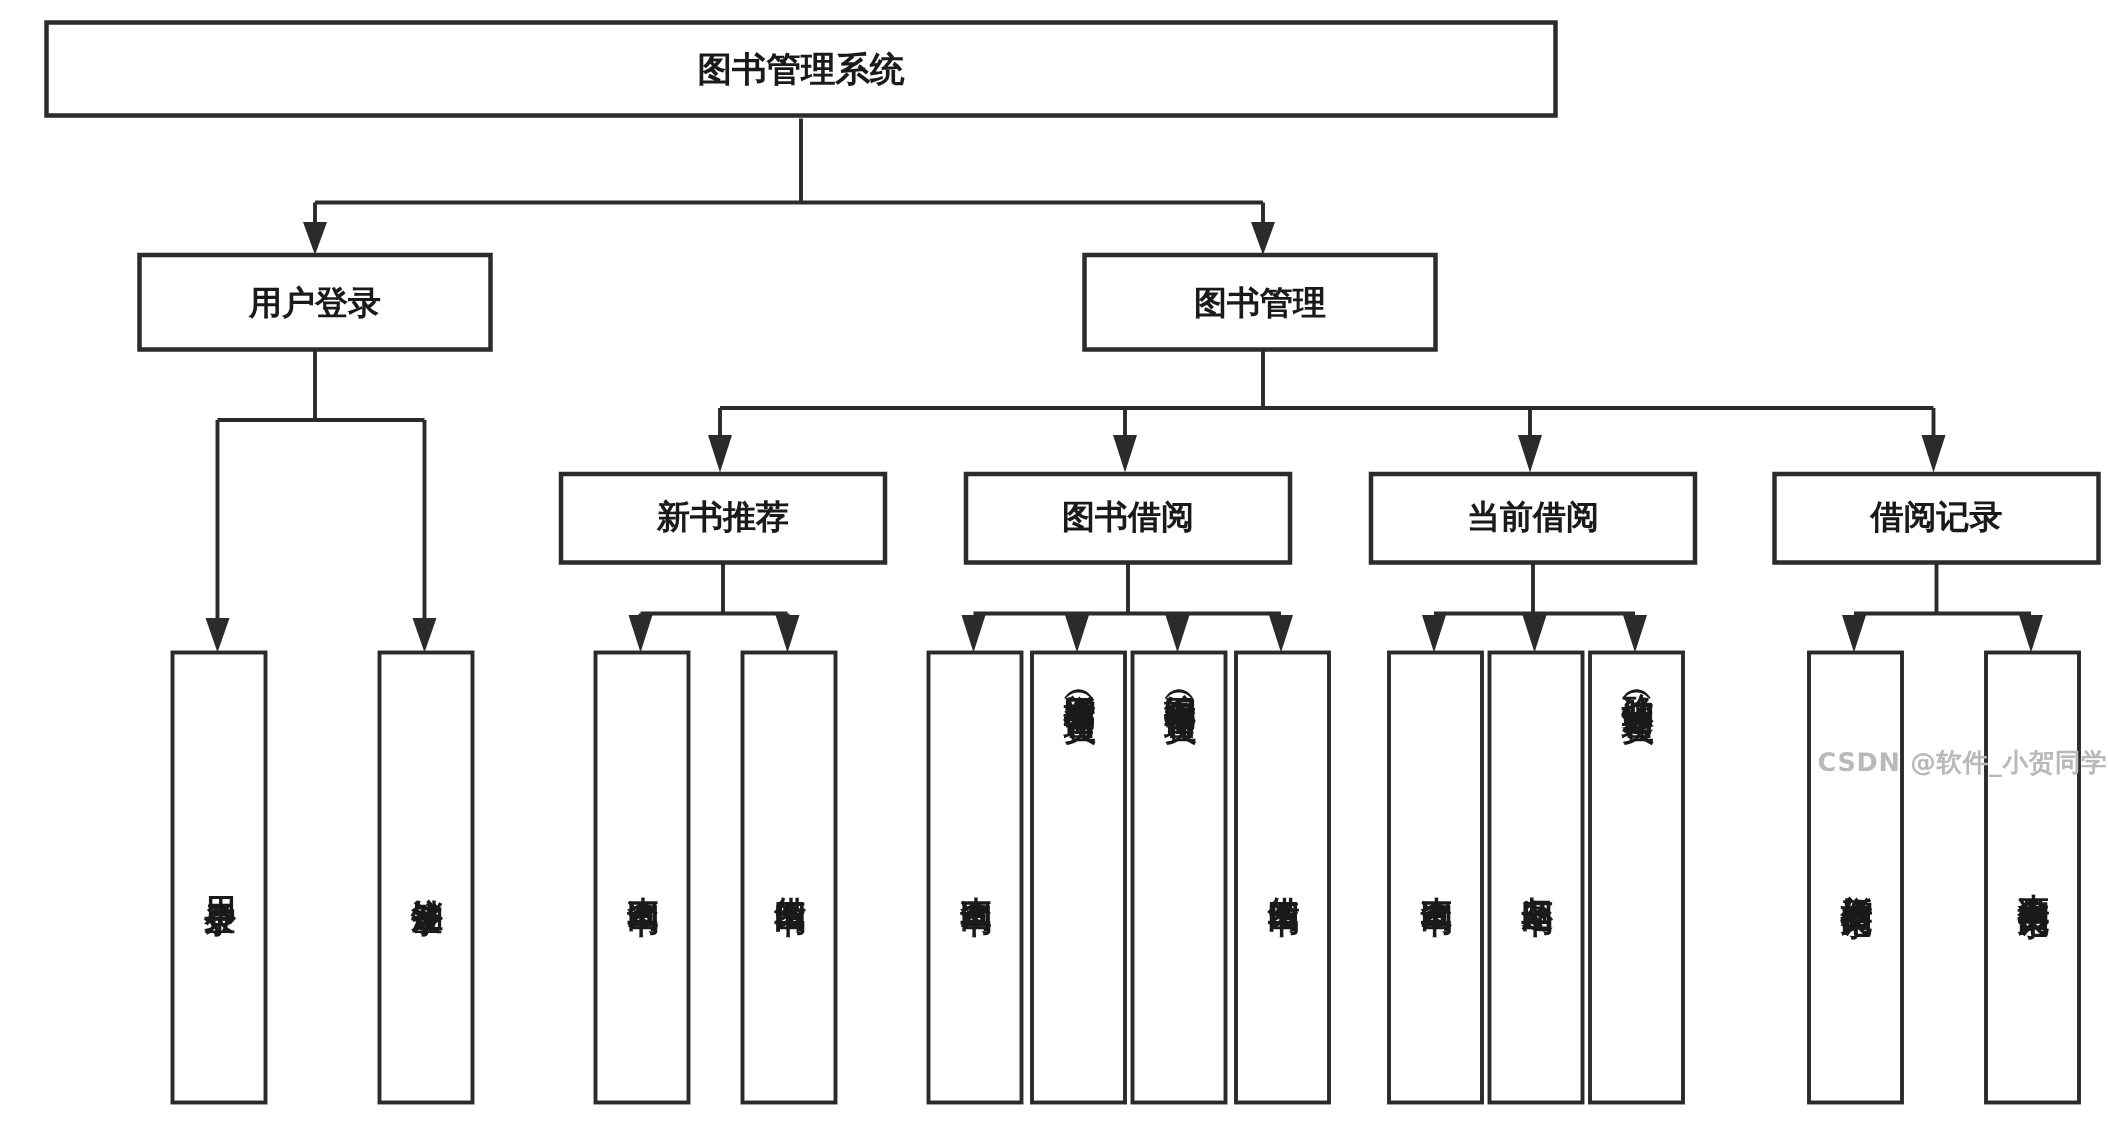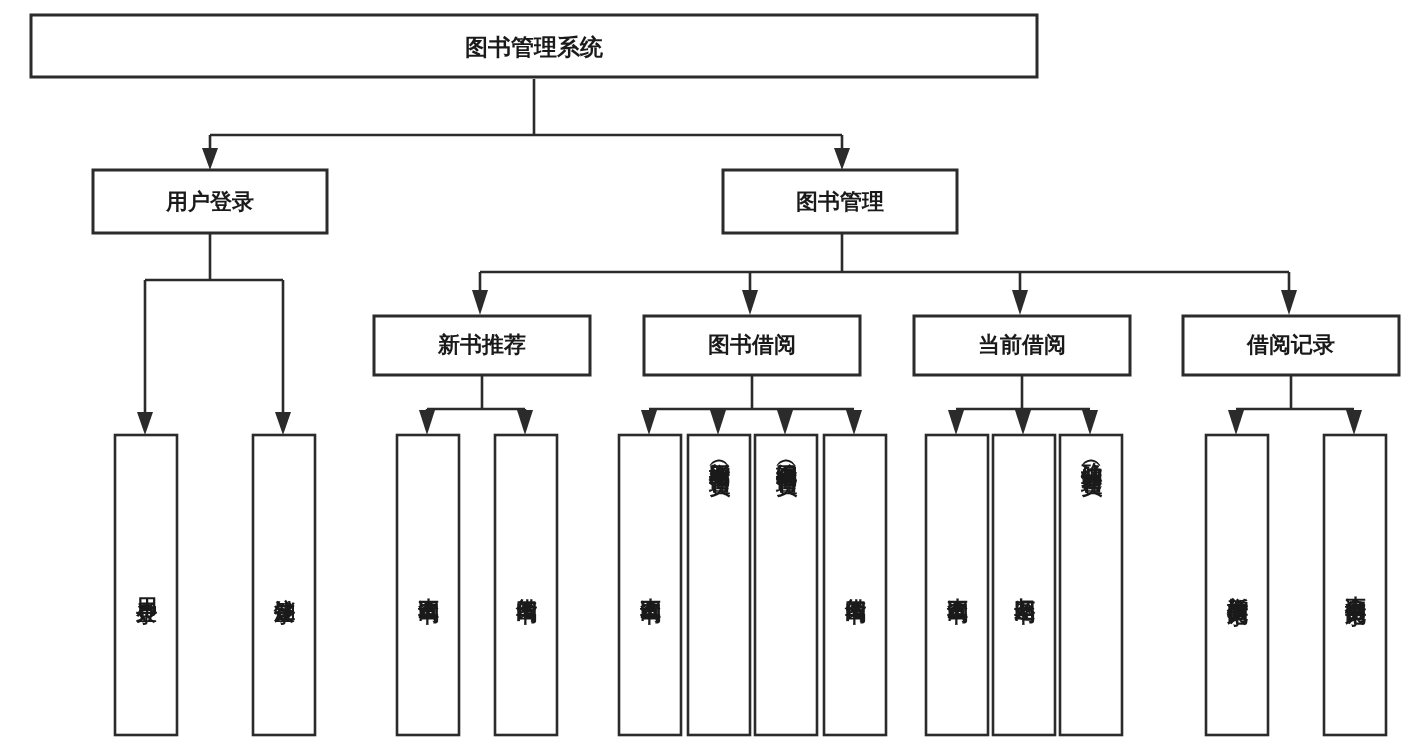--- a/index.html
+++ b/index.html
@@ -242,13 +242,14 @@
     <span class="leaf-label" style="margin-top:10px;">确认归还（管理员）</span>
   </div>
 
   <div class="leaf-label-wrap" style="left:1194px; top:435px; width:62px; height:300px;">
     <span class="leaf-label">新增借阅记录</span>
   </div>
   <div class="leaf-label-wrap" style="left:1312px; top:435px; width:62px; height:300px;">
     <span class="leaf-label">查询借阅记录</span>
   </div>
 
+  <div class="watermark">CSDN @软件_小贺同学</div>
 </div>
 
 </body></html>

